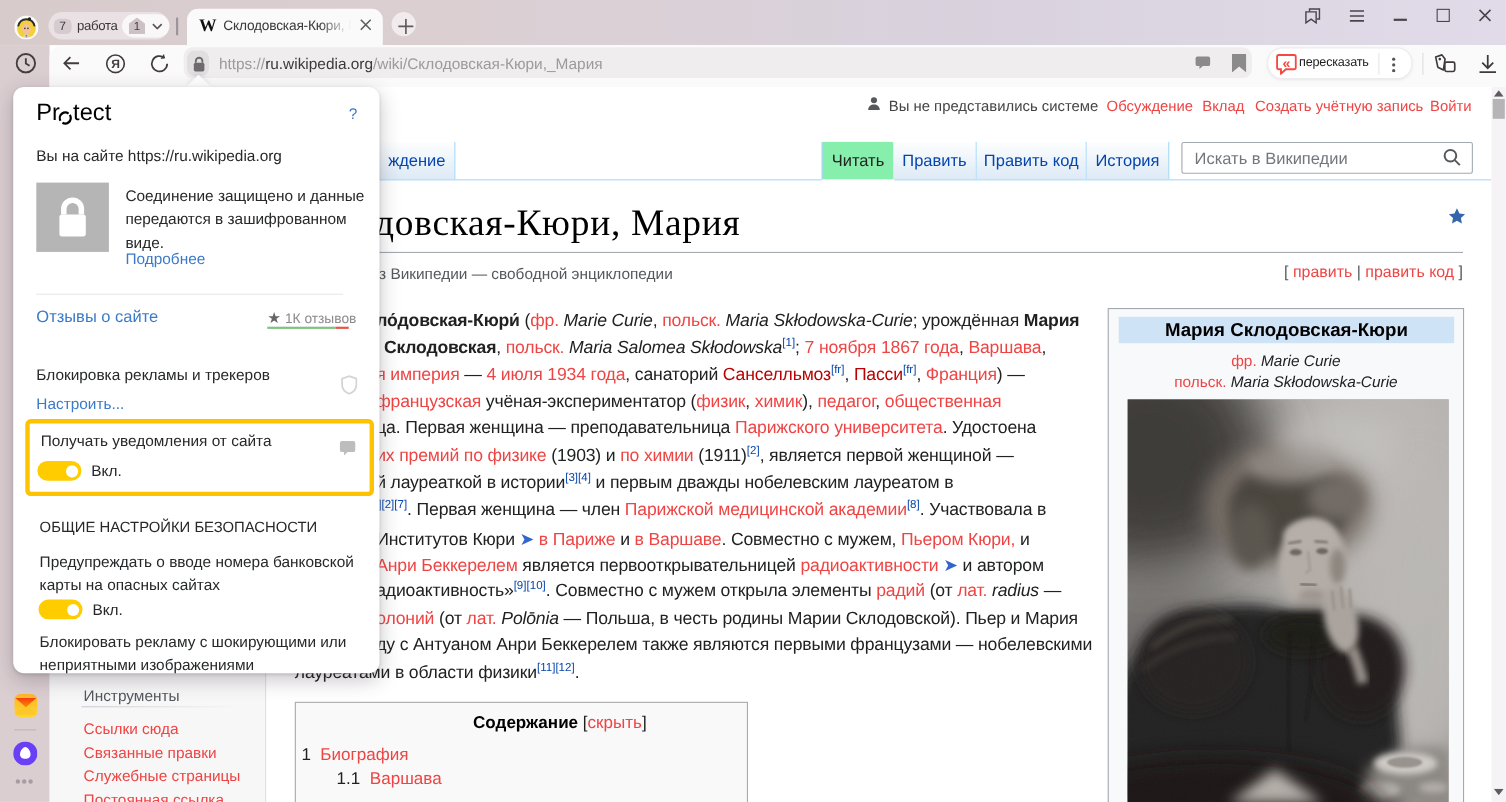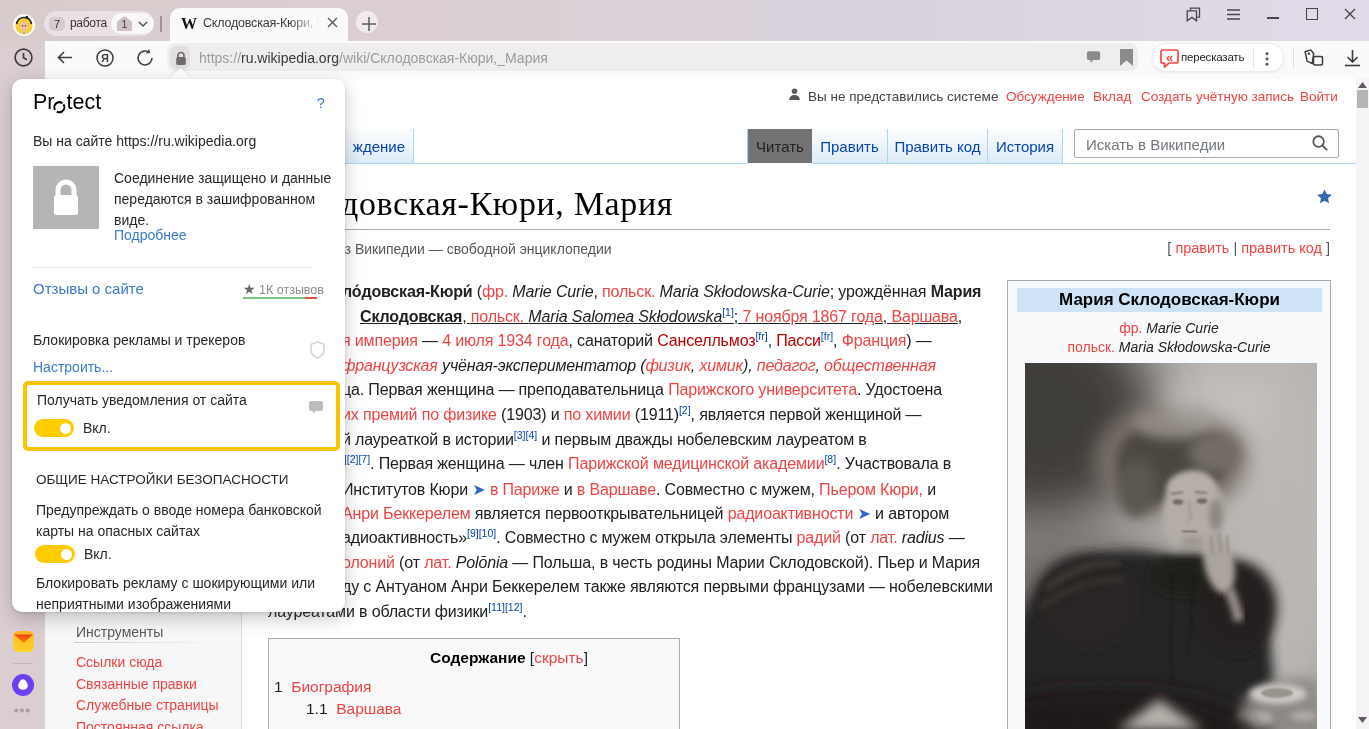--- a/index.html
+++ b/index.html
@@ -66,21 +66,21 @@
         <circle cx="8" cy="4.5" r="3.4" fill="#54595d"></circle>
         <path d="M1.5 15.5c0-4 2.9-6.2 6.5-6.2s6.5 2.2 6.5 6.2z" fill="#54595d"></path>
       </svg>
     <div class="abs" style="left:763px;top:10px;font-size:13.5px;color:#444;">Вы не представились системе</div>
     <div class="abs wlink" style="left:961px;top:10px;font-size:13.5px;">Обсуждение</div>
     <div class="abs wlink" style="left:1048px;top:10px;font-size:13.5px;">Вклад</div>
     <div class="abs wlink" style="left:1096px;top:10px;font-size:13.5px;">Создать учётную запись</div>
     <div class="abs wlink" style="left:1255px;top:10px;font-size:13.5px;">Войти</div>
 
     <div class="wtab" style="left:235px;width:125px;text-align:right;padding-right:8px;">ждение</div>
-    <div class="wtab" style="left:702px;width:64px;background:#737373;border-left:1px solid #a7d7f9;color:#222;">Читать</div>
+    <div class="wtab" style="left:702px;width:64px;background:#86efac;border-left:1px solid #a7d7f9;color:#222;">Читать</div>
     <div class="wtab" style="left:767px;width:75px;">Править</div>
     <div class="wtab" style="left:843px;width:99px;">Править код</div>
     <div class="wtab" style="left:943px;width:74px;">История</div>
     <div id="tabline"></div>
     <div class="abs" style="left:768px;top:83.5px;width:543px;height:1px;background:#a7d7f9;"></div>
     <div id="searchbox"></div>
     <div class="abs" style="left:1041px;top:57px;font-size:15px;color:#72777d;">Искать в Википедии</div>
     <svg class="abs" style="left:1266px;top:55px" width="18" height="18" viewBox="0 0 19 19">
         <circle cx="8" cy="8" r="5.6" fill="none" stroke="#54595d" stroke-width="1.9"></circle>
         <line x1="12.2" y1="12.2" x2="17" y2="17" stroke="#54595d" stroke-width="1.9"></line>
@@ -88,23 +88,23 @@
 
     <div id="title">довская-Кюри, Мария</div>
     <svg class="abs" style="left:1272px;top:110px" width="15" height="15" viewBox="0 0 18 18">
         <path d="M9 0.5l2.7 5.6 6.1.8-4.5 4.2 1.1 6-5.4-3-5.4 3 1.1-6L.2 6.9l6.1-.8z" fill="#3366aa"></path>
       </svg>
     <div id="titlerule"></div>
     <div id="sitesub">Материал из Википедии — свободной энциклопедии</div>
     <div id="editsec"><span style="color:#54595d">[</span> <span class="wlink">править</span> <span style="color:#54595d">|</span> <span class="wlink">править код</span> <span style="color:#54595d">]</span></div>
 
     <div class="aline" style="left:297px;top:204px;"><b>ло́довская-Кюри́</b> (<span class="wlink">фр.</span> <i>Marie Curie</i>, <span class="wlink">польск.</span> <i>Maria Skłodowska-Curie</i>; урождённая <b>Мария</b></div>
-    <div class="aline" style="left:315px;top:228.6px;text-decoration:underline;"><b>Склодовская</b>, <span class="wlink">польск.</span> <i>Maria Salomea Skłodowska</i><sup>[1]</sup>; <span class="wlink">7 ноября</span> <span class="wlink">1867 года</span>, <span class="wlink">Варшава</span>,</div>
+    <div class="aline" style="left:304px;top:228.6px;"><b>Склодовская</b>, <span class="wlink">польск.</span> <i>Maria Salomea Skłodowska</i><sup>[1]</sup>; <span class="wlink">7 ноября</span> <span class="wlink">1867 года</span>, <span class="wlink">Варшава</span>,</div>
     <div class="aline" style="left:297px;top:253.2px;"><span class="wlink">я империя</span> — <span class="wlink">4 июля</span> <span class="wlink">1934 года</span>, санаторий <span class="red">Санселльмоз</span><sup>[fr]</sup>, <span class="red">Пасси</span><sup>[fr]</sup>, <span class="wlink">Франция</span>) —</div>
-    <div class="aline" style="left:297px;top:277.8px;font-style:italic;"><span class="wlink">французская</span> учёная-экспериментатор (<span class="wlink">физик</span>, <span class="wlink">химик</span>), <span class="wlink">педагог</span>, <span class="wlink">общественная</span></div>
+    <div class="aline" style="left:297px;top:277.8px;"><span class="wlink">французская</span> учёная-экспериментатор (<span class="wlink">физик</span>, <span class="wlink">химик</span>), <span class="wlink">педагог</span>, <span class="wlink">общественная</span></div>
     <div class="aline" style="left:297px;top:302.4px;">ца. Первая женщина — преподавательница <span class="wlink">Парижского университета</span>. Удостоена</div>
     <div class="aline" style="left:297px;top:327px;"><span class="wlink">их премий по физике</span> (1903) и <span class="wlink">по химии</span> (1911)<sup>[2]</sup>, является первой женщиной —</div>
     <div class="aline" style="left:297px;top:351.6px;">й лауреаткой в истории<sup>[3][4]</sup> и первым дважды нобелевским лауреатом в</div>
     <div class="aline" style="left:293px;top:376.2px;"><sup>5][2][7]</sup>. Первая женщина — член <span class="wlink">Парижской медицинской академии</span><sup>[8]</sup>. Участвовала в</div>
     <div class="aline" style="left:297px;top:400.8px;">Институтов Кюри <span style="color:#36c">➤</span> <span class="wlink">в Париже</span> и <span class="wlink">в Варшаве</span>. Совместно с мужем, <span class="wlink">Пьером Кюри,</span> и</div>
     <div class="aline" style="left:297px;top:425.4px;"><span class="wlink">Анри Беккерелем</span> является первооткрывательницей <span class="wlink">радиоактивности</span> <span style="color:#36c">➤</span> и автором</div>
     <div class="aline" style="left:297px;top:450px;">адиоактивность»<sup>[9][10]</sup>. Совместно с мужем открыла элементы <span class="wlink">радий</span> (от <span class="wlink">лат.</span> <i>radius</i> —</div>
     <div class="aline" style="left:297px;top:474.6px;"><span class="wlink">олоний</span> (от <span class="wlink">лат.</span> <i>Polōnia</i> — Польша, в честь родины Марии Склодовской). Пьер и Мария</div>
     <div class="aline" style="left:297px;top:499.2px;">ду с Антуаном Анри Беккерелем также являются первыми французами — нобелевскими</div>
     <div class="aline" style="left:223px;top:523.8px;">лауреатами в области физики<sup>[11][12]</sup>.</div>

